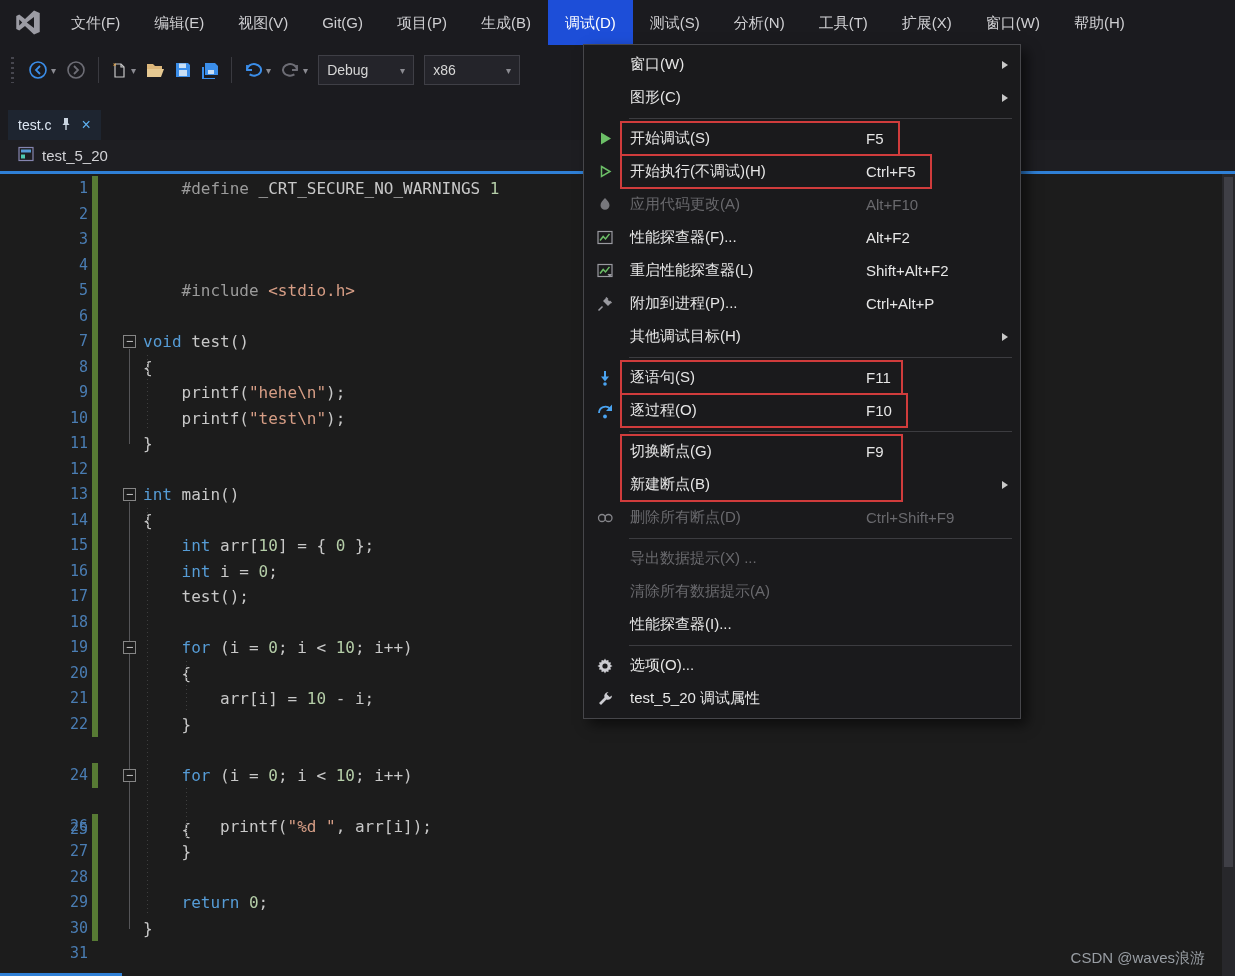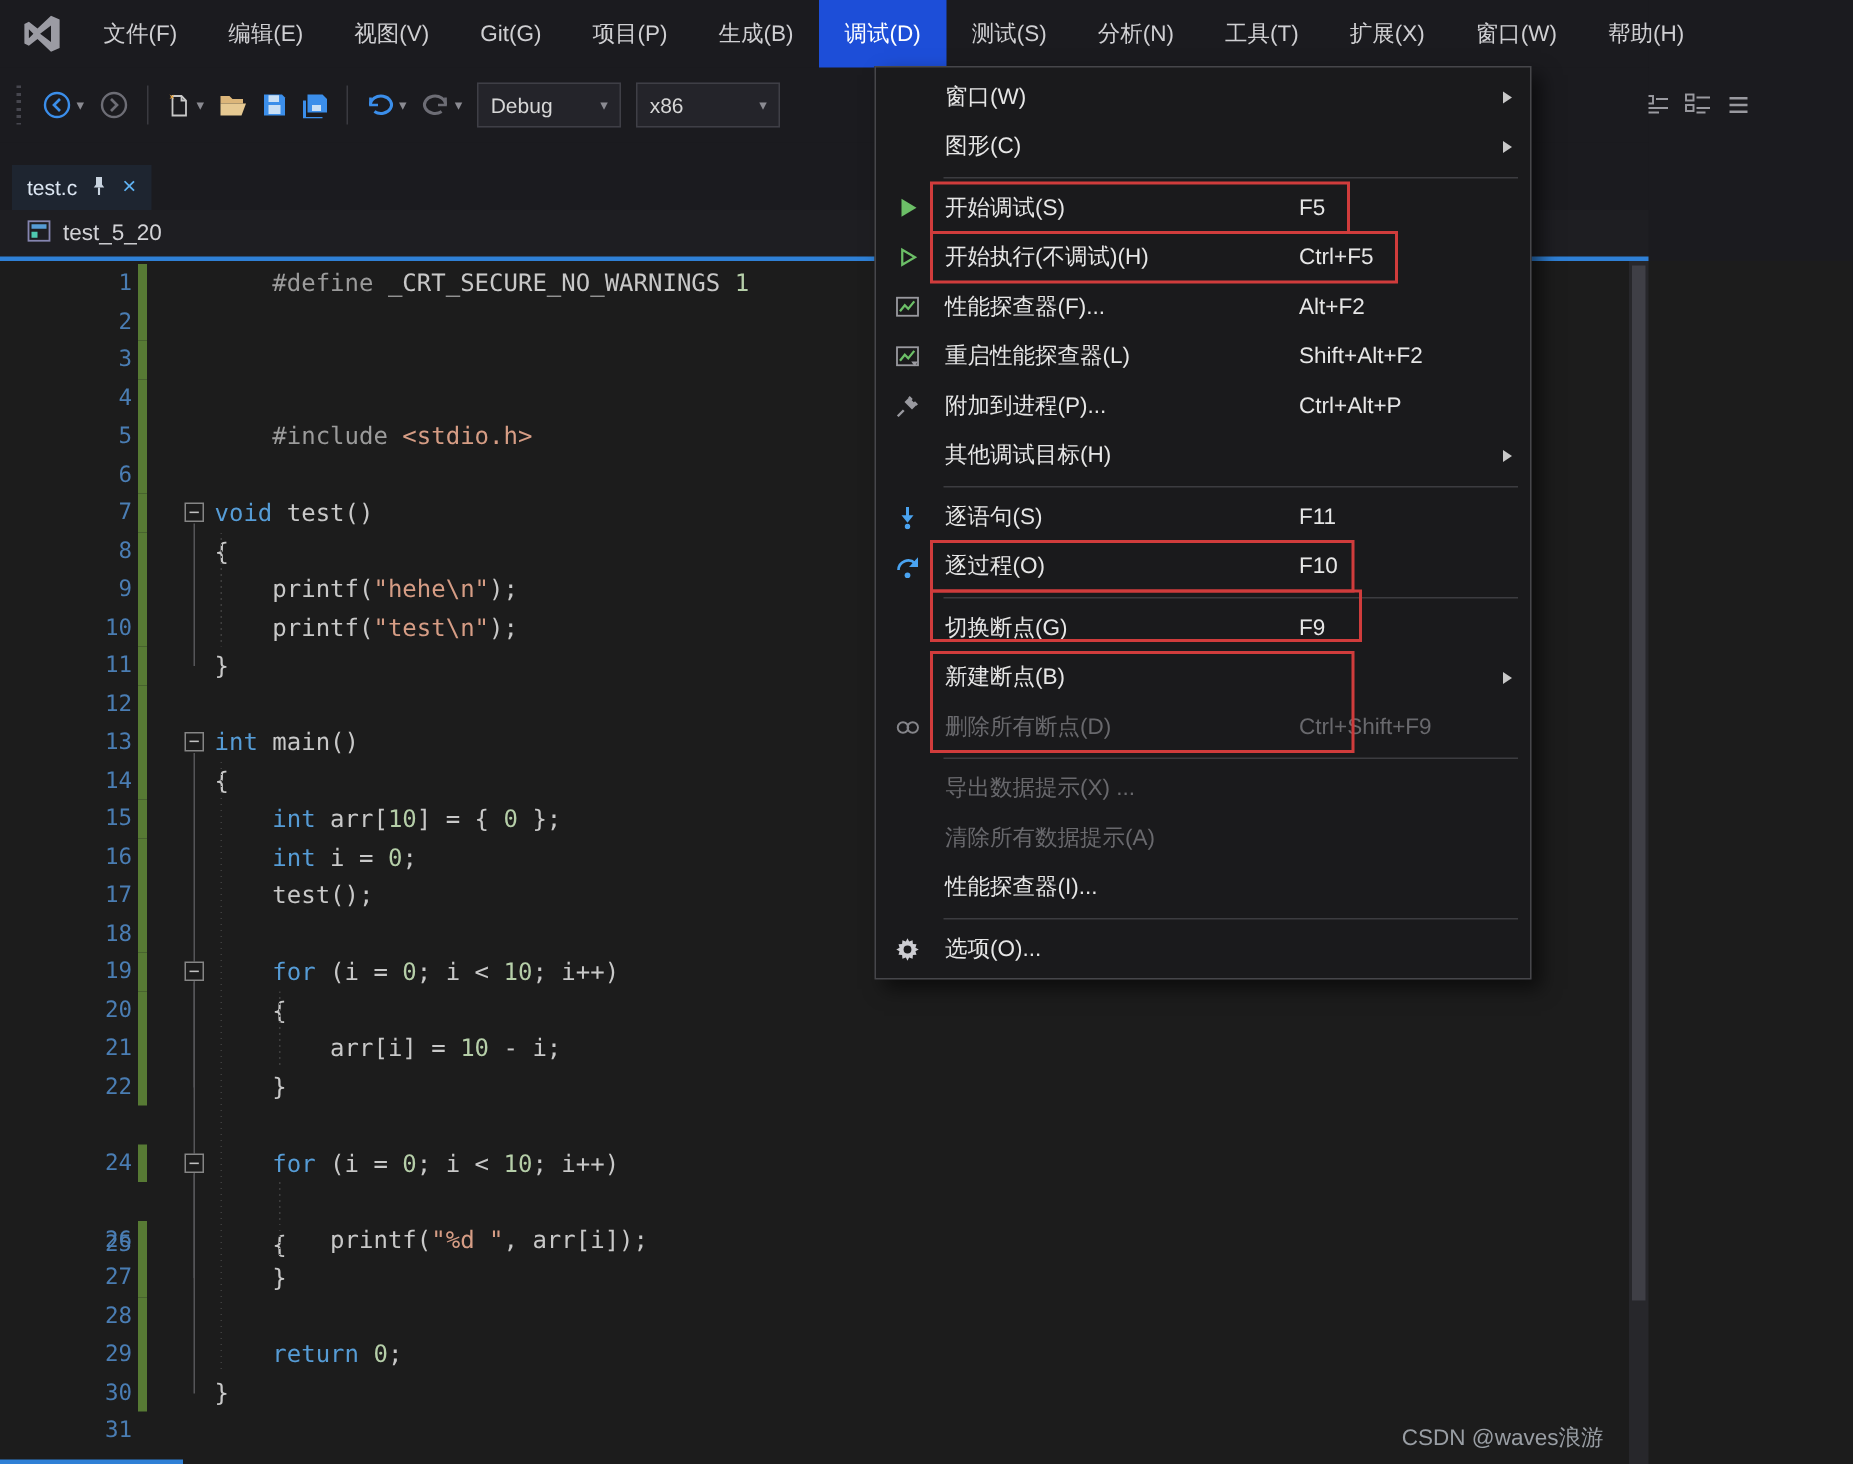--- a/index.html
+++ b/index.html
@@ -1,18 +1,18 @@
 <!DOCTYPE html>
 <html><head>
 <meta charset="utf-8">
 <style>
   *{margin:0;padding:0;box-sizing:border-box}
   html,body{width:1235px;height:976px;overflow:hidden;background:#1b1b1f;
     font-family:"Liberation Sans",sans-serif;-webkit-font-smoothing:antialiased}
-  #app{position:relative;width:1099px;height:976px;background:#1b1b1f}
+  #app{position:relative;width:1235px;height:976px;background:#1b1b1f}
 
   
   #menubar{position:absolute;left:0;top:0;width:100%;height:45px;background:#1b1b1f;
     display:flex;align-items:center;color:#cfcfd2;font-size:15px;z-index:20}
   #vs-logo{width:30px;height:26px;margin:0 10px 0 14px;display:flex;align-items:center}
   .mb-item{padding:0 17px;height:45px;line-height:45px;white-space:nowrap;cursor:default}
   .mb-item.active{background:#1d4ed8;color:#ffffff}
 
   
   #toolbar{position:absolute;left:0;top:45px;width:100%;height:50px;background:#1b1b1f;
@@ -436,20 +436,29 @@
       </div>
       <div class="menu-item">
         <span class="menu-icon">
           <svg width="15" height="15" viewBox="0 0 15 15">
             <path d="M3.5 2.5l8.5 5-8.5 5z" fill="none" stroke="#6cbf67" stroke-width="1.5"></path>
           </svg>
         </span>
         <span class="menu-label">开始执行(不调试)(H)</span>
         <span class="menu-shortcut">Ctrl+F5</span>
       </div>
+      <div class="menu-item disabled">
+        <span class="menu-icon">
+          <svg width="14" height="15" viewBox="0 0 14 15">
+            <path d="M7 1c2.2 2.6 4.5 4.2 4.5 7.2A4.5 4.5 0 0 1 2.5 8.2C2.5 5.2 4.8 3.6 7 1z" fill="#77777c"></path>
+          </svg>
+        </span>
+        <span class="menu-label">应用代码更改(A)</span>
+        <span class="menu-shortcut">Alt+F10</span>
+      </div>
       <div class="menu-item">
         <span class="menu-icon">
           <svg width="16" height="15" viewBox="0 0 16 15">
             <rect x="1" y="1.5" width="14" height="12" fill="none" stroke="#9a9aa0" stroke-width="1.2"></rect>
             <path d="M3 10.5l3.2-4 2.3 2.4 4-5" fill="none" stroke="#6cbf67" stroke-width="1.5"></path>
           </svg>
         </span>
         <span class="menu-label">性能探查器(F)...</span>
         <span class="menu-shortcut">Alt+F2</span>
       </div>
@@ -539,20 +548,28 @@
       </div>
       <div class="menu-sep"></div>
       <div class="menu-item">
         <span class="menu-icon">
           <svg width="16" height="16" viewBox="0 0 16 16">
             <path fill="#cdcdd2" d="M8 .5l1.1 2.1 2.3-.7.2 2.4 2.4.2-.7 2.3L15.5 8l-2.2 1.2.7 2.3-2.4.2-.2 2.4-2.3-.7L8 15.5l-1.1-2.1-2.3.7-.2-2.4-2.4-.2.7-2.3L.5 8l2.2-1.2-.7-2.3 2.4-.2.2-2.4 2.3.7z"></path>
             <circle cx="8" cy="8" r="2.6" fill="#1a1a1c"></circle>
           </svg>
         </span>
         <span class="menu-label">选项(O)...</span>
+      </div>
+      <div class="menu-item">
+        <span class="menu-icon">
+          <svg width="16" height="16" viewBox="0 0 16 16">
+            <path fill="#cdcdd2" d="M15 4.5a4.2 4.2 0 0 1-5.6 4L4 14l-2-2 5.5-5.4a4.2 4.2 0 0 1 4-5.6L9.6 3l3 3z"></path>
+          </svg>
+        </span>
+        <span class="menu-label">test_5_20 调试属性</span>
       </div>
       <div class="red-frame" style="top: 76px; height: 35px; width: 280px;"></div>
       <div class="red-frame" style="top: 109px; height: 35px; width: 312px;"></div>
       <div class="red-frame" style="top: 315px; height: 35px; width: 283px;"></div>
       <div class="red-frame" style="top: 348px; height: 35px; width: 288px;"></div>
       <div class="red-frame" style="top: 389px; height: 68px; width: 283px;"></div>
     </div>
 
   <div id="watermark">CSDN @waves浪游</div>
 </div>

